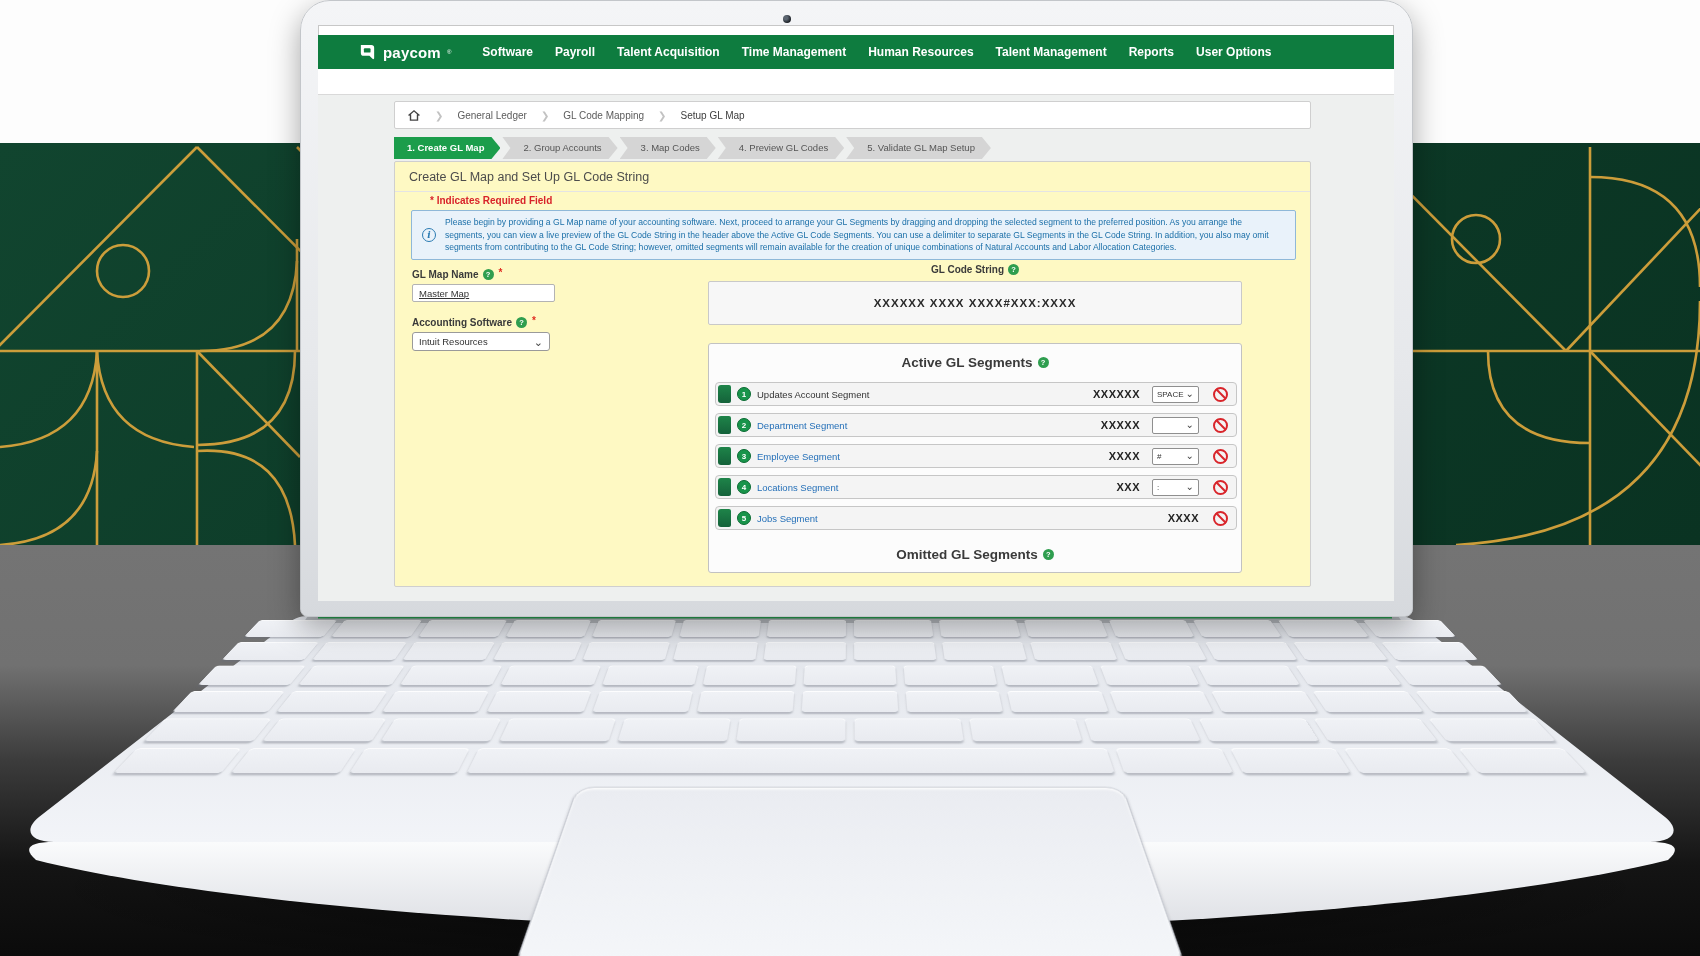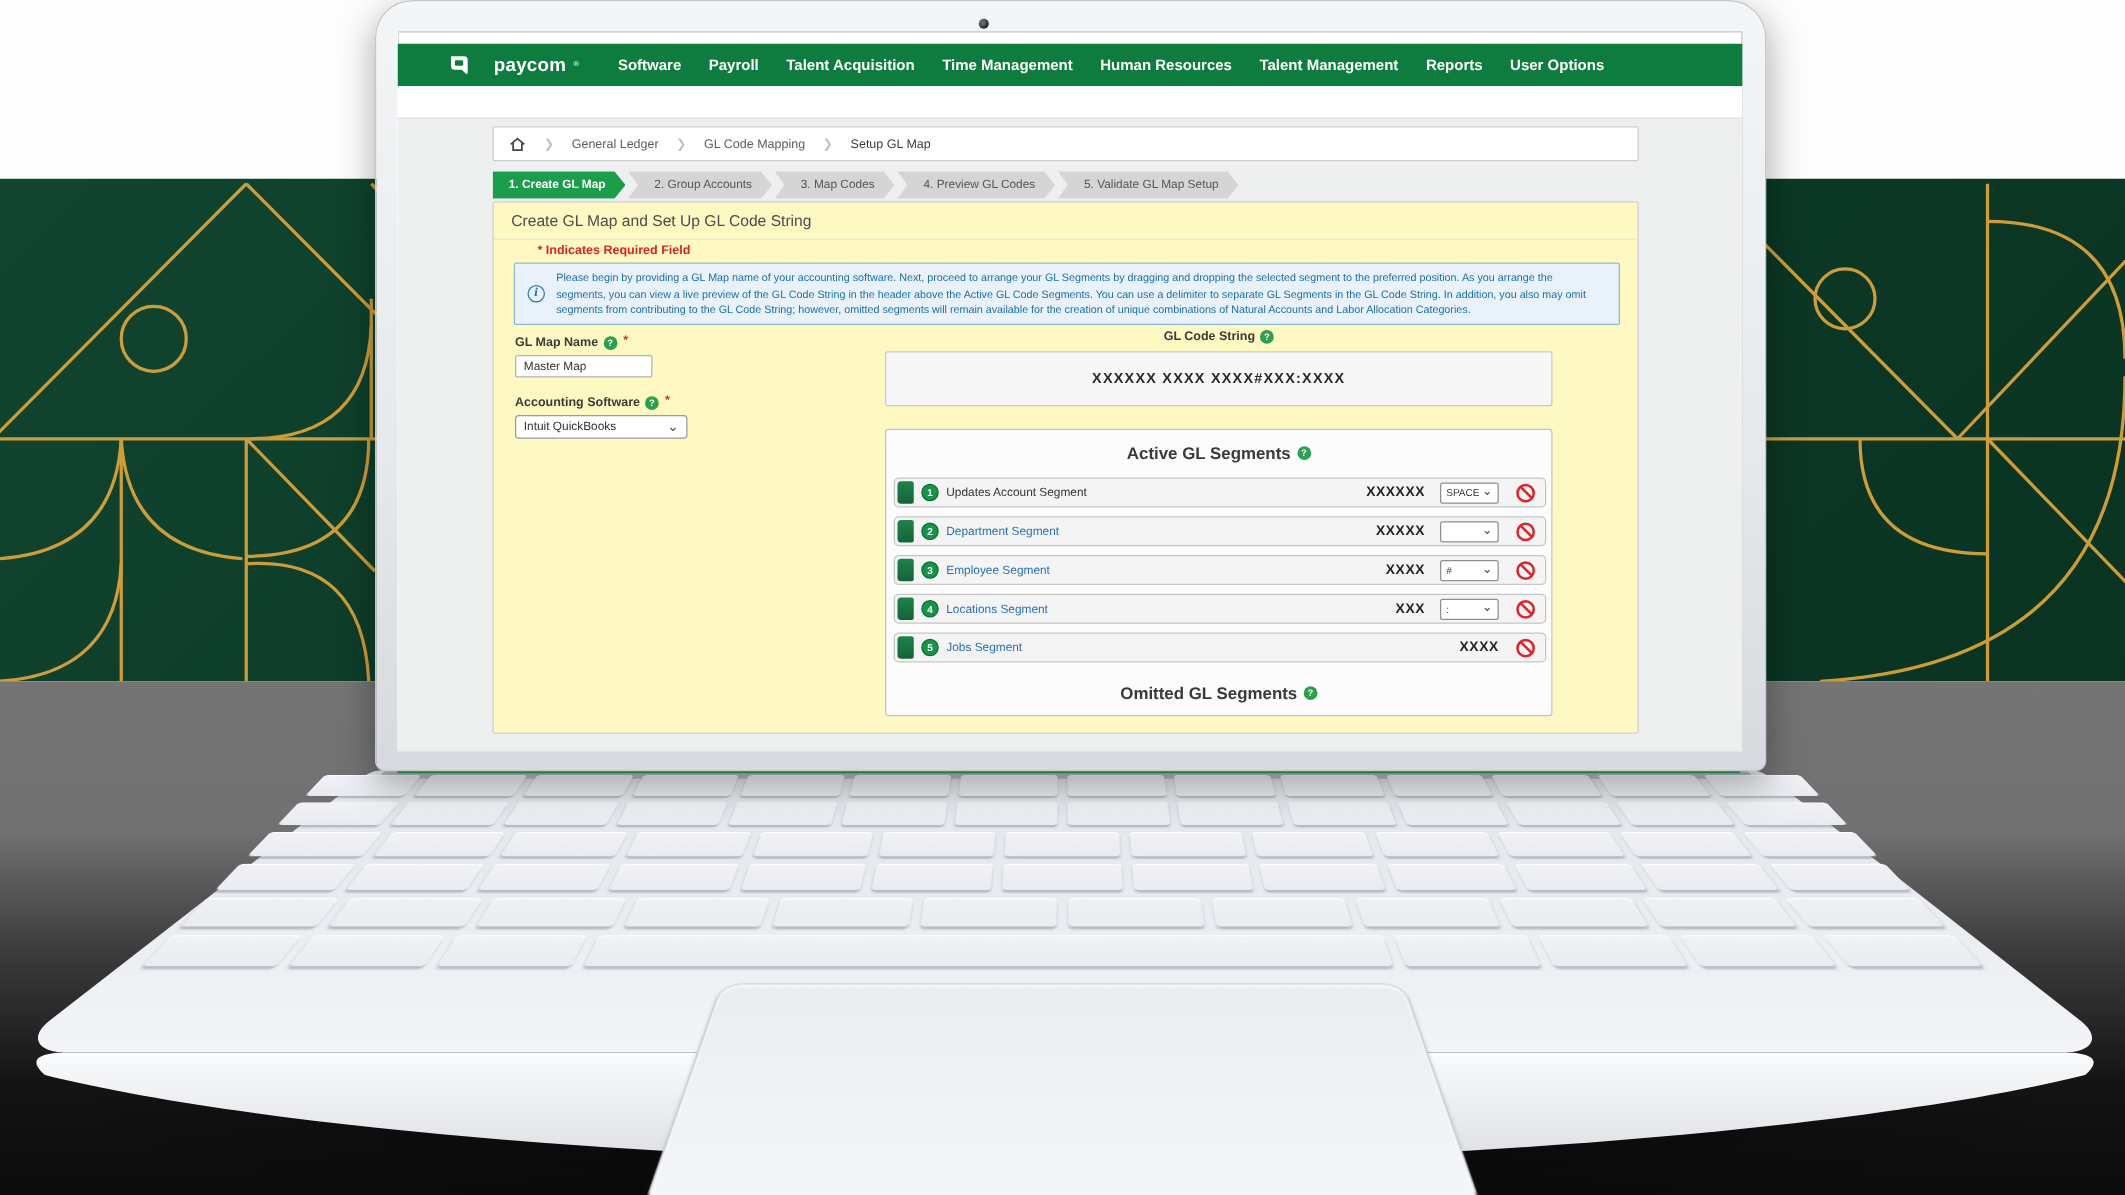--- a/index.html
+++ b/index.html
@@ -25,21 +25,21 @@
 
   
   .screen { position:absolute; left:17px; top:24px; width:1076px; height:576px; background:#fff;
             box-shadow:inset 0 0 0 1px rgba(0,0,0,.22); overflow:hidden; }
 
   
   .navbar { position:absolute; left:0; top:10px; width:100%; height:34px; background:#0e7c3f;
             display:flex; align-items:center; color:#fff; }
   .brand { display:flex; align-items:center; margin-left:40px; gap:6px; }
   .brand .mark { width:19px; height:19px; }
-  .brand .word { font-size:15px; font-weight:bold; letter-spacing:.2px;margin-left:12px; }
+  .brand .word { font-size:15px; font-weight:bold; letter-spacing:.2px; }
   .brand sup { font-size:6px; }
   .nav-items { display:flex; margin-left:20px; }
   .nav-item { font-size:12px; font-weight:bold; padding:0 11px; cursor:pointer; white-space:nowrap; }
 
   
   .utilbar { position:absolute; left:0; top:44px; width:100%; height:26px; background:#fff;
              border-bottom:1px solid #d9d9d9; display:flex; align-items:stretch; font-size:8.5px; color:#555; }
   .util-left { display:flex; align-items:center; margin-left:40px; flex:1; }
   .util-right { display:flex; align-items:stretch; margin-right:44px; }
   .util-cell { display:flex; align-items:center; padding:0 11px; border-left:1px solid #e3e3e3; white-space:nowrap; color:#4a4a4a; }
@@ -75,22 +75,22 @@
   .info-icon { flex:0 0 auto; width:14px; height:14px; border:1.4px solid #2b7bb2; border-radius:50%;
                margin:0 9px 0 10px; color:#2b7bb2; font-family:"DejaVu Serif", serif; font-style:italic;
                font-weight:bold; font-size:9px; text-align:center; line-height:12px; }
   .info-text { font-size:8.6px; line-height:12.5px; color:#1b6fa8; padding-right:12px; }
 
   .field-label { font-size:10px; font-weight:bold; color:#3a3a3a; display:flex; align-items:center; gap:4px; }
   .help { display:inline-block; width:11px; height:11px; border-radius:50%; background:#2f9e4f; color:#fff;
           font-size:7.5px; font-weight:bold; text-align:center; line-height:11px; cursor:pointer; }
   .req { color:#e02b20; font-size:10px; font-weight:bold; margin-left:1px; transform:translateY(-2px); }
   .lbl-name { position:absolute; left:17px; top:107px; }
-  .inp-name { position:absolute; left:17px; top:122px; width:110px; height:18px; border:1px solid #b3b3b3;
-              border-radius:2px; font-size:9.5px; color:#333; padding:0 6px; font-family:inherit; background:#fff; }
+  .inp-name { position:absolute; left:17px; top:122px; width:143px; height:18px; border:1px solid #b3b3b3;
+              border-radius:2px; font-size:9.5px; color:#333; padding:0 6px; font-family:inherit; background:#fff;text-decoration:underline; }
   .lbl-soft { position:absolute; left:17px; top:155px; }
   .sel-soft { position:absolute; left:17px; top:170px; width:138px; height:19px; border:1px solid #9a9a9a;
               border-radius:3px; background:#fff; display:flex; align-items:center; font-size:9.5px;
               color:#333; padding:0 6px; cursor:pointer; }
   .sel-soft .chev { margin-left:auto; font-size:11px; color:#444; line-height:10px; }
 
   .rc { position:absolute; left:313px; width:534px; }
   .gcs-label { top:102px; display:flex; justify-content:center; align-items:flex-start; gap:4px;
                font-size:10px; font-weight:bold; color:#3a3a3a; }
   .gcs-box { top:119px; height:44px; background:#f7f7f7; border:1px solid #c9c9c9; border-radius:2px;
@@ -354,21 +354,21 @@
               <span class="help">?</span>
               <span class="req">*</span>
           </div>
           <input class="inp-name" readonly="" value="Master Map" style="">
           <div class="field-label lbl-soft">
             <span>Accounting Software</span>
               <span class="help">?</span>
               <span class="req">*</span>
           </div>
           <div class="sel-soft">
-            <span>Intuit QuickBooks</span>
+            <span>Intuit Resources</span>
             <span class="chev">⌄</span>
           </div>
 
           <div class="rc gcs-label">
             <span>GL Code String</span>
               <span class="help">?</span>
           </div>
           <div class="rc gcs-box">
             <span class="gcs-value">XXXXXX XXXX XXXX#XXX:XXXX</span>
           </div>

